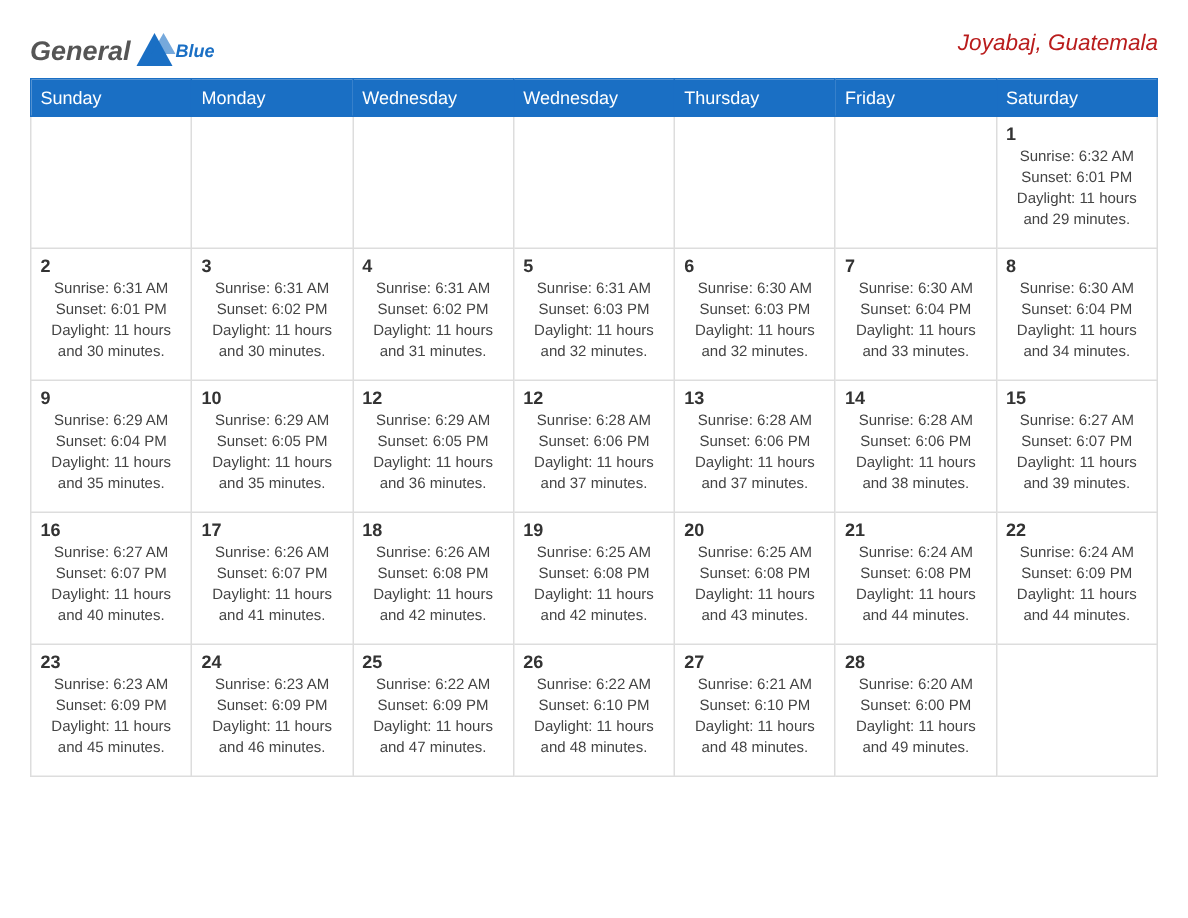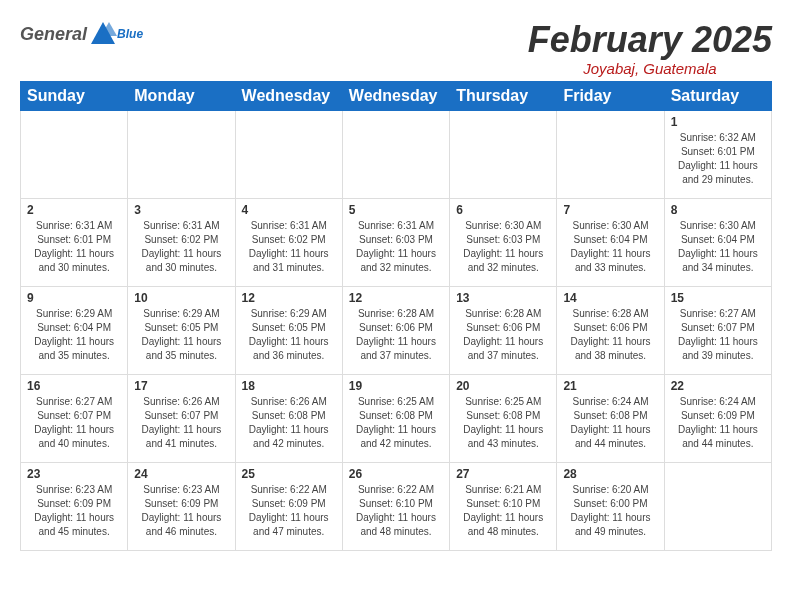--- a/index.html
+++ b/index.html
@@ -51,22 +51,22 @@
       text-align: center;
     }
     .calendar {
       width: 100%;
       border-collapse: collapse;
       border: 1px solid #ccc;
     }
     .calendar th {
       background-color: #1a6fc4;
       color: #fff;
-      font-size: 16px;
-      font-weight: bold;
+      font-size: 12px;
+      font-weight: normal;
       padding: 5px 6px;
       text-align: left;
       border: 1px solid #1a6fc4;
     }
     .calendar td {
       vertical-align: top;
       width: calc(100% / 7);
       padding: 4px 6px;
       border: 1px solid #ddd;
       font-size: 10.5px;
@@ -97,21 +97,20 @@
 <div class="header">
   <div class="logo">
     <span class="logo-text-general">General</span>
     <svg class="logo-icon" viewBox="0 0 28 28">
       <polygon points="14,2 26,24 2,24" fill="#1a6fc4"></polygon>
       <polygon points="20,2 28,16 12,16" fill="#1a6fc4" opacity="0.6"></polygon>
     </svg>
     <span class="logo-text-blue">Blue</span>
   </div>
   <div class="title-area">
-    <div class="month-title">February 2025</div>
     <div class="location">Joyabaj, Guatemala</div>
   </div>
 </div>
 
 <table class="calendar">
   <thead>
     <tr>
     <th>Sunday</th>
         <th>Monday</th>
         <th>Wednesday</th>

